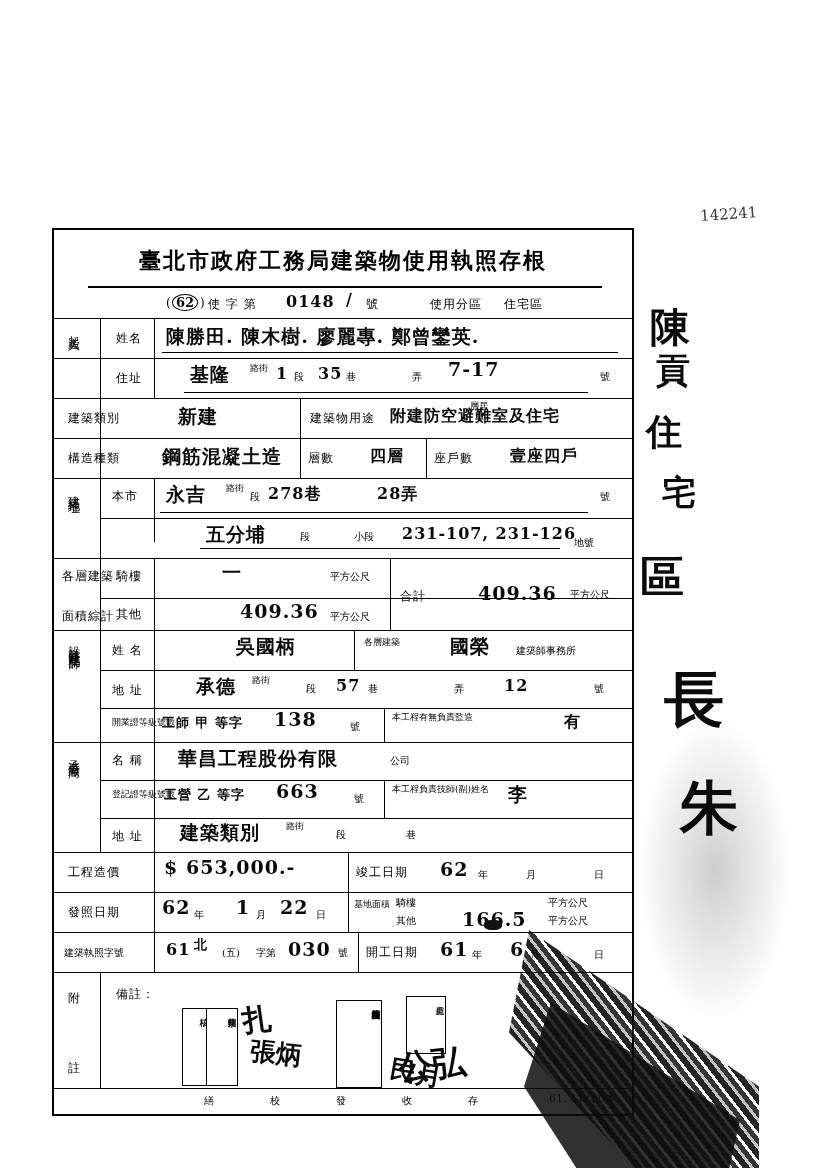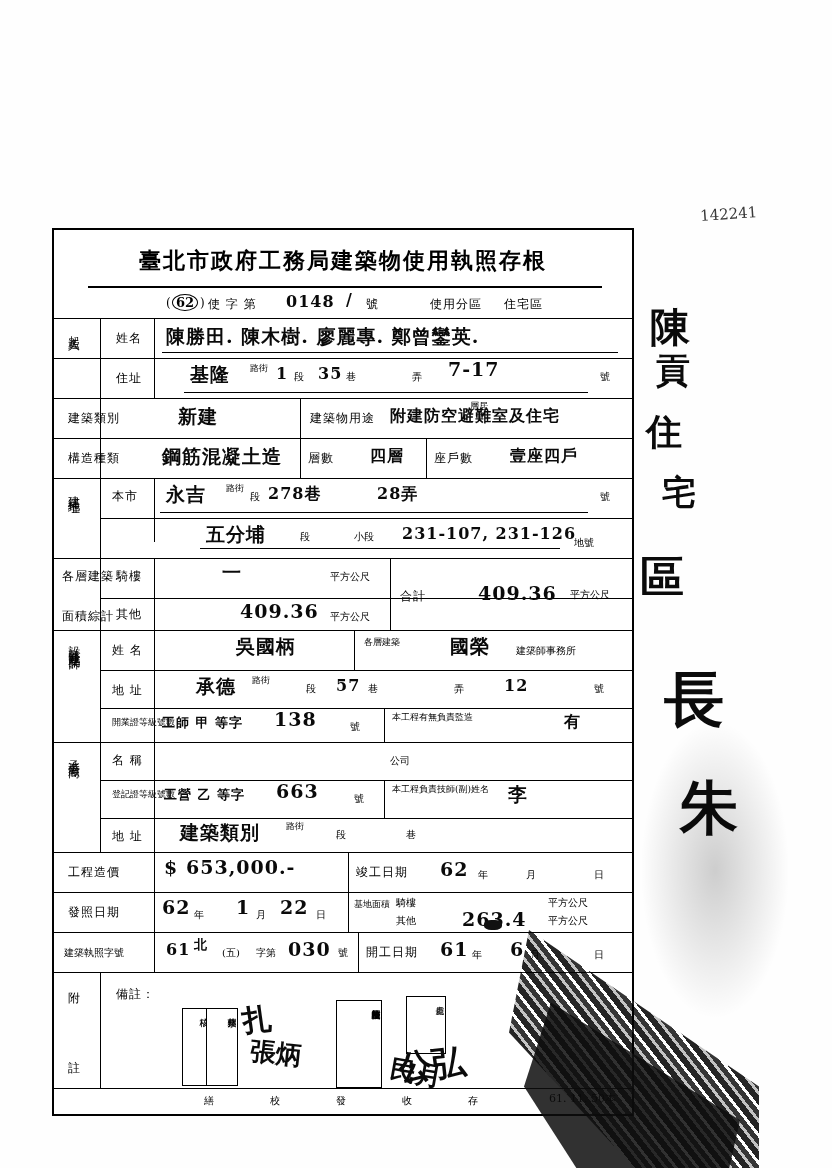--- a/index.html
+++ b/index.html
@@ -316,20 +316,21 @@
   <div class="abs lbl tiny" style="left:58px;top:486px;line-height:1.4;width:40px;">開業證等級號數</div>
   <div class="abs hw sm" style="left:108px;top:484px;">工師 甲 等字</div>
   <div class="abs hw big" style="left:220px;top:478px;">138</div>
   <div class="abs lbl sm" style="left:296px;top:490px;">號</div>
   <div class="vline thin" style="left:330px;top:478px;height:34px;"></div>
   <div class="abs lbl tiny" style="left:338px;top:482px;line-height:1.3;width:96px;">本工程有無負責監造</div>
   <div class="abs hw mid" style="left:510px;top:482px;">有</div>
 
   <div class="abs vlbl" style="left:14px;top:520px;height:96px;">承造廠商</div>
   <div class="abs lbl" style="left:58px;top:522px;">名 稱</div>
+  <div class="abs hw big" style="left:124px;top:516px;">華昌工程股份有限</div>
   <div class="abs lbl sm" style="left:336px;top:524px;">公司</div>
 
   <div class="abs lbl tiny" style="left:58px;top:558px;line-height:1.4;width:40px;">登記證等級號數</div>
   <div class="abs hw sm" style="left:110px;top:556px;">工營 乙 等字</div>
   <div class="abs hw big" style="left:222px;top:550px;">663</div>
   <div class="abs lbl sm" style="left:300px;top:562px;">號</div>
   <div class="vline thin" style="left:330px;top:550px;height:38px;"></div>
   <div class="abs lbl tiny" style="left:338px;top:554px;line-height:1.3;width:96px;">本工程負責技師(副)姓名</div>
   <div class="abs hw big" style="left:454px;top:552px;">李</div>
 
@@ -354,21 +355,21 @@
   <div class="abs lbl sm" style="left:140px;top:678px;">年</div>
   <div class="abs hw big" style="left:182px;top:666px;">1</div>
   <div class="abs lbl sm" style="left:202px;top:678px;">月</div>
   <div class="abs hw big" style="left:226px;top:666px;">22</div>
   <div class="abs lbl sm" style="left:262px;top:678px;">日</div>
   <div class="vline thin" style="left:294px;top:662px;height:40px;"></div>
   <div class="abs lbl tiny" style="left:300px;top:668px;line-height:1.4;width:36px;">基地面積</div>
   <div class="abs lbl sm" style="left:342px;top:666px;">騎樓</div>
   <div class="abs lbl sm" style="left:342px;top:684px;">其他</div>
   <div class="abs lbl sm" style="left:494px;top:666px;">平方公尺</div>
-  <div class="abs hw big" style="left:408px;top:678px;">263.4</div>
+  <div class="abs hw big" style="left:408px;top:678px;">166.5</div>
   <div class="abs lbl sm" style="left:494px;top:684px;">平方公尺</div>
 
   <div class="abs lbl sm" style="left:10px;top:716px;">建築執照字號</div>
   <div class="abs hw mid" style="left:112px;top:710px;">61</div>
   <div class="abs hw sm" style="left:140px;top:706px;">北</div>
   <div class="abs lbl sm" style="left:168px;top:716px;">(五)</div>
   <div class="abs lbl sm" style="left:202px;top:716px;">字第</div>
   <div class="abs hw big" style="left:234px;top:708px;">030</div>
   <div class="abs lbl sm" style="left:284px;top:716px;">號</div>
   <div class="vline thin" style="left:304px;top:702px;height:40px;"></div>

